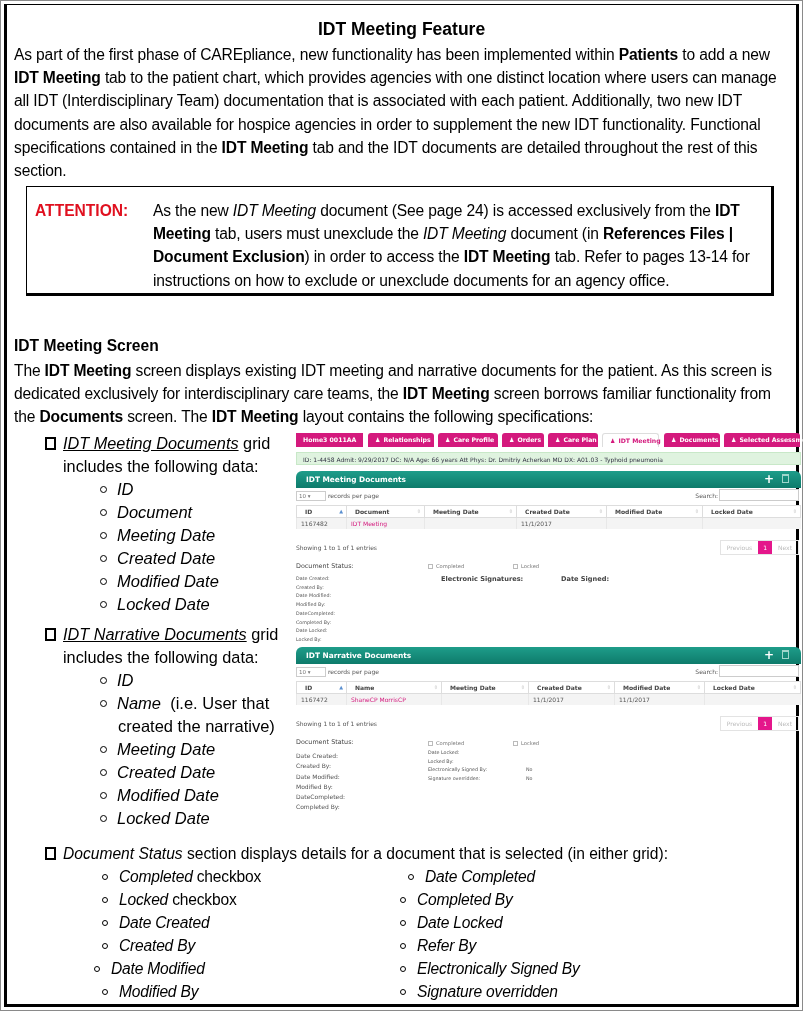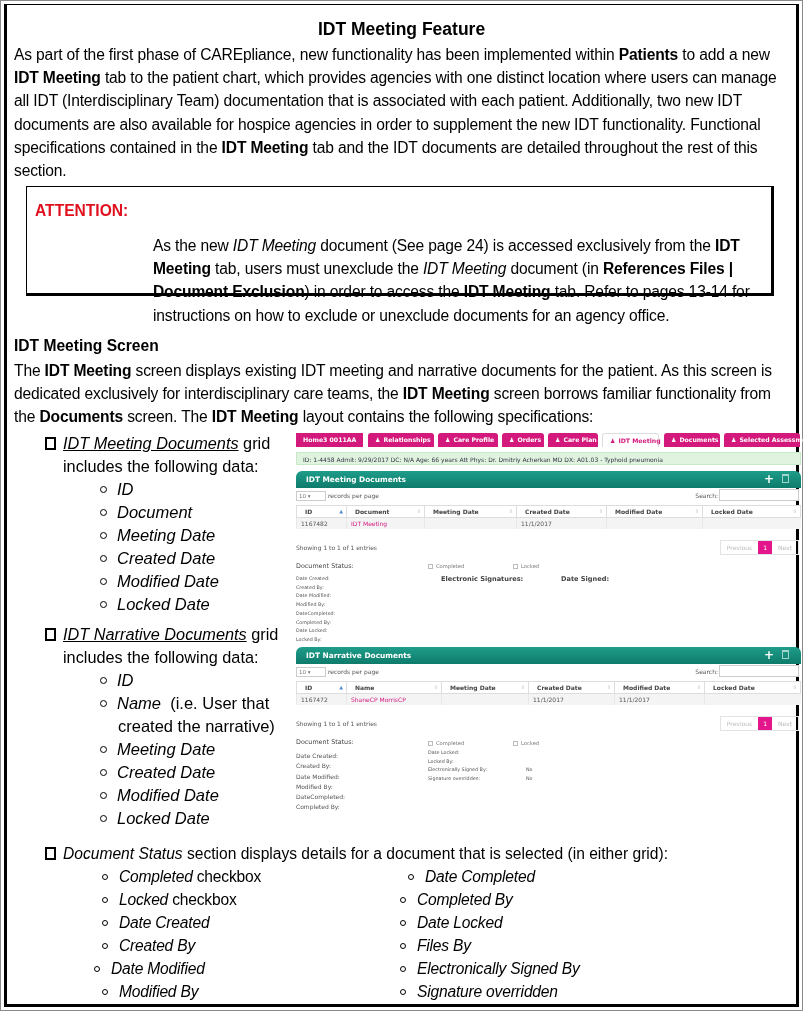--- a/index.html
+++ b/index.html
@@ -24,21 +24,21 @@
   b { font-weight: bold; }
   i { font-style: italic; }
   u { text-decoration: underline; }
 
   .attention {
     position: absolute; left: 12px; top: 186px; width: 748px; height: 110px;
     border: 1px solid #000; border-right: 3px solid #000; border-bottom: 3px solid #000;
     padding: 12px 10px 0 8px; font-size: 15.6px; line-height: 23.2px;
   }
   .att-label { color: #e0101f; font-weight: bold; position: absolute; left: 8px; top: 12px; }
-  .att-body { position: absolute; left: 126px; top: 12px; width: 612px; letter-spacing: -0.15px; margin-top: 35px; }
+  .att-body { position: absolute; left: 126px; top: 12px; width: 612px; letter-spacing: -0.15px; }
 
   .section-head { position: absolute; left: 0; top: 337px; font-size: 15.6px; font-weight: bold; }
   .section-para { position: absolute; left: 0; top: 359px; width: 780px; }
 
   .bullet-list { position: absolute; left: 0; font-size: 15.6px; line-height: 23.2px; }
   .sq-bullet { position: absolute; left: 31px; width: 11px; height: 13px; border: 2px solid #000; }
   .bl-text { position: absolute; left: 49px; white-space: nowrap; }
   .sub-item { position: absolute; white-space: nowrap; font-size: 16px; }
   .sub-item .circ { display: inline-block; width: 7px; height: 7px; border: 1px solid #000; border-radius: 50%; margin-right: 10px; vertical-align: 2px; }
   .sub-item.big { font-size: 16.5px; }
@@ -262,17 +262,17 @@
     <div class="col-item" style="left:88px; top:23px;"><span class="circ"></span><i>Completed</i><span> checkbox</span></div>
     <div class="col-item" style="left:88px; top:46px;"><span class="circ"></span><i>Locked</i><span> checkbox</span></div>
     <div class="col-item" style="left:88px; top:69px;"><span class="circ"></span><i>Date Created</i></div>
     <div class="col-item" style="left:88px; top:92px;"><span class="circ"></span><i>Created By</i></div>
     <div class="col-item" style="left:80px; top:115px;"><span class="circ"></span><i>Date Modified</i></div>
     <div class="col-item" style="left:88px; top:138px;"><span class="circ"></span><i>Modified By</i></div>
 
     <div class="col-item" style="left:394px; top:23px;"><span class="circ"></span><i>Date Completed</i></div>
     <div class="col-item" style="left:386px; top:46px;"><span class="circ"></span><i>Completed By</i></div>
     <div class="col-item" style="left:386px; top:69px;"><span class="circ"></span><i>Date Locked</i></div>
-    <div class="col-item" style="left:386px; top:92px;"><span class="circ"></span><i>Files By</i></div>
+    <div class="col-item" style="left:386px; top:92px;"><span class="circ"></span><i>Refer By</i></div>
     <div class="col-item" style="left:386px; top:115px;"><span class="circ"></span><i>Electronically Signed By</i></div>
     <div class="col-item" style="left:386px; top:138px;"><span class="circ"></span><i>Signature overridden</i></div>
   </div>
 </div>
 
 </body></html>

